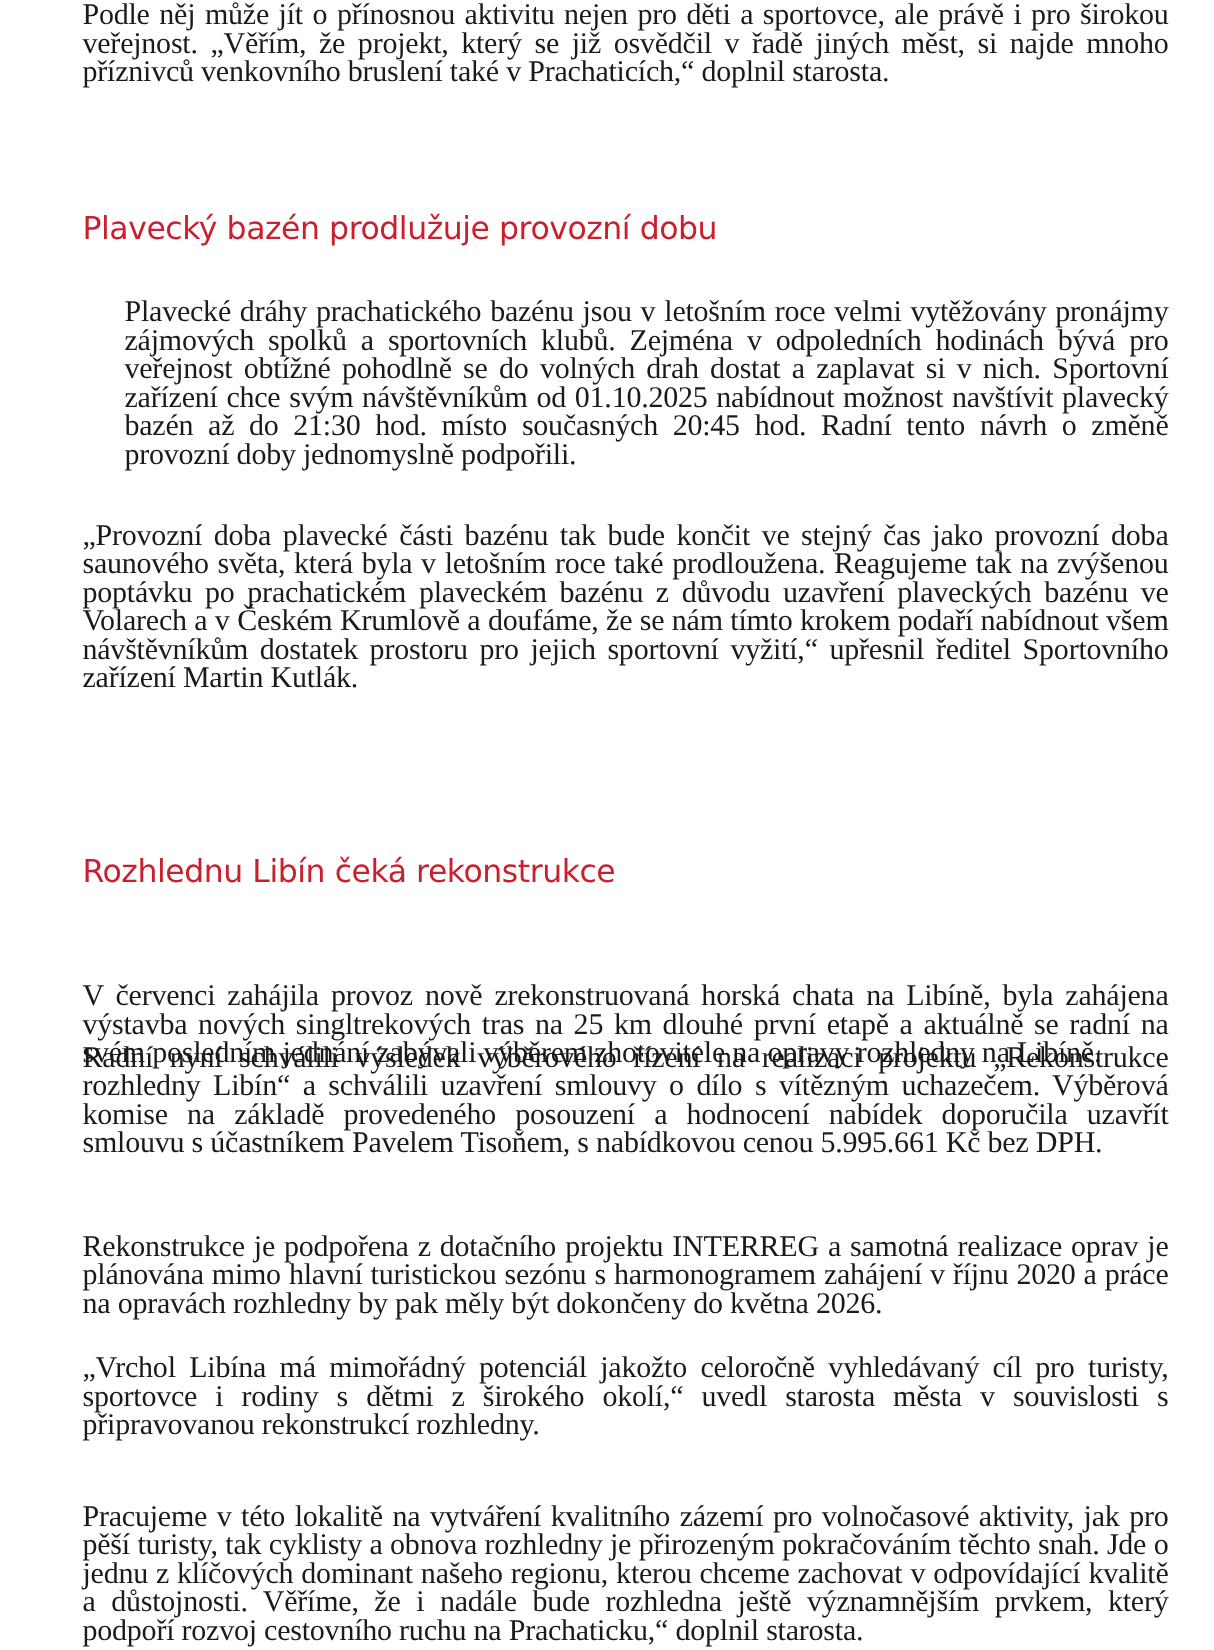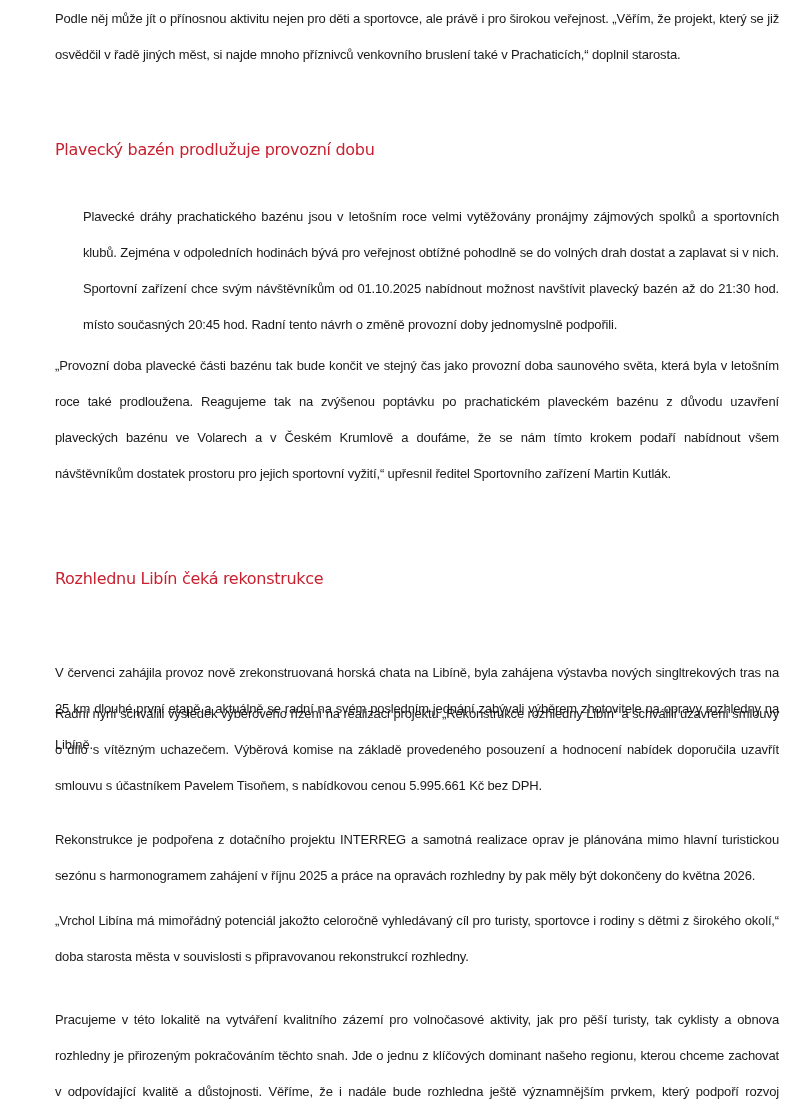--- a/index.html
+++ b/index.html
@@ -4,31 +4,32 @@
 <style>
   html, body { margin: 0; padding: 0; background: #ffffff; }
   body { width: 809px; height: 1100px; overflow: hidden; position: relative; }
   .page {
     position: absolute; left: 55px; top: 0; width: 724px;
     font-family: "Liberation Sans", sans-serif;
     color: #1a1a1a;
   }
   p {
     margin: 0;
-    font-size: 13px;
-    line-height: 36px;
+    font-size: 20px;
+    line-height: 19px;
     text-align: justify;
     letter-spacing: -0.15px;
+    font-family: Liberation Serif, serif;
   }
   h2 {
     margin: 0;
     font-family: "DejaVu Sans", sans-serif;
     font-weight: normal;
     color: #c8202f;
-    font-size: 16px;
+    font-size: 21px;
     letter-spacing: -0.3px;
   }
   .b1 { position: absolute; top: 1px; }
   .h1 { position: absolute; top: 140px; }
   .p2 { position: absolute; top: 199px; margin-left: 28px; }
   .p3 { position: absolute; top: 348px; }
   .h2b { position: absolute; top: 569px; text-align: right; }
   .p4 { position: absolute; top: 655px; }
   .p5 { position: absolute; top: 696px; }
   .p6 { position: absolute; top: 822px; }
@@ -41,16 +42,16 @@
 <div class="page">
   <p class="b1">Podle něj může jít o přínosnou aktivitu nejen pro děti a sportovce, ale právě i pro širokou veřejnost. „Věřím, že projekt, který se již osvědčil v řadě jiných měst, si najde mnoho příznivců venkovního bruslení také v Prachaticích,“ doplnil starosta.</p>
 
   <h2 class="h1">Plavecký bazén prodlužuje provozní dobu</h2>
   <p class="p2">Plavecké dráhy prachatického bazénu jsou v letošním roce velmi vytěžovány pronájmy zájmových spolků a sportovních klubů. Zejména v odpoledních hodinách bývá pro veřejnost obtížné pohodlně se do volných drah dostat a zaplavat si v nich. Sportovní zařízení chce svým návštěvníkům od 01.10.2025 nabídnout možnost navštívit plavecký bazén až do 21:30 hod. místo současných 20:45 hod. Radní tento návrh o změně provozní doby jednomyslně podpořili.</p>
   <p class="p3">„Provozní doba plavecké části bazénu tak bude končit ve stejný čas jako provozní doba saunového světa, která byla v letošním roce také prodloužena. Reagujeme tak na zvýšenou poptávku po prachatickém plaveckém bazénu z důvodu uzavření plaveckých bazénu ve Volarech a v Českém Krumlově a doufáme, že se nám tímto krokem podaří nabídnout všem návštěvníkům dostatek prostoru pro jejich sportovní vyžití,“ upřesnil ředitel Sportovního zařízení Martin Kutlák.</p>
 
   <h2 class="h2b">Rozhlednu Libín čeká rekonstrukce</h2>
   <p class="p4">V červenci zahájila provoz nově zrekonstruovaná horská chata na Libíně, byla zahájena výstavba nových singltrekových tras na 25 km dlouhé první etapě a aktuálně se radní na svém posledním jednání zabývali výběrem zhotovitele na opravy rozhledny na Libíně.</p>
   <p class="p5">Radní nyní schválili výsledek výběrového řízení na realizaci projektu „Rekonstrukce rozhledny Libín“ a schválili uzavření smlouvy o dílo s vítězným uchazečem. Výběrová komise na základě provedeného posouzení a hodnocení nabídek doporučila uzavřít smlouvu s účastníkem Pavelem Tisoňem, s nabídkovou cenou 5.995.661 Kč bez DPH.</p>
-  <p class="p6">Rekonstrukce je podpořena z dotačního projektu INTERREG a samotná realizace oprav je plánována mimo hlavní turistickou sezónu s harmonogramem zahájení v říjnu 2025 a práce na opravách rozhledny by pak měly být dokončeny do května 2026.</p>
-  <p class="p7">„Vrchol Libína má mimořádný potenciál jakožto celoročně vyhledávaný cíl pro turisty, sportovce i rodiny s dětmi z širokého okolí,“ doba starosta města v souvislosti s připravovanou rekonstrukcí rozhledny.</p>
+  <p class="p6">Rekonstrukce je podpořena z dotačního projektu INTERREG a samotná realizace oprav je plánována mimo hlavní turistickou sezónu s harmonogramem zahájení v říjnu 2020 a práce na opravách rozhledny by pak měly být dokončeny do května 2026.</p>
+  <p class="p7">„Vrchol Libína má mimořádný potenciál jakožto celoročně vyhledávaný cíl pro turisty, sportovce i rodiny s dětmi z širokého okolí,“ uvedl starosta města v souvislosti s připravovanou rekonstrukcí rozhledny.</p>
   <p class="p8">Pracujeme v této lokalitě na vytváření kvalitního zázemí pro volnočasové aktivity, jak pro pěší turisty, tak cyklisty a obnova rozhledny je přirozeným pokračováním těchto snah. Jde o jednu z klíčových dominant našeho regionu, kterou chceme zachovat v odpovídající kvalitě a důstojnosti. Věříme, že i nadále bude rozhledna ještě významnějším prvkem, který podpoří rozvoj cestovního ruchu na Prachaticku,“ doplnil starosta.</p>
 </div>
 
 </body></html>

